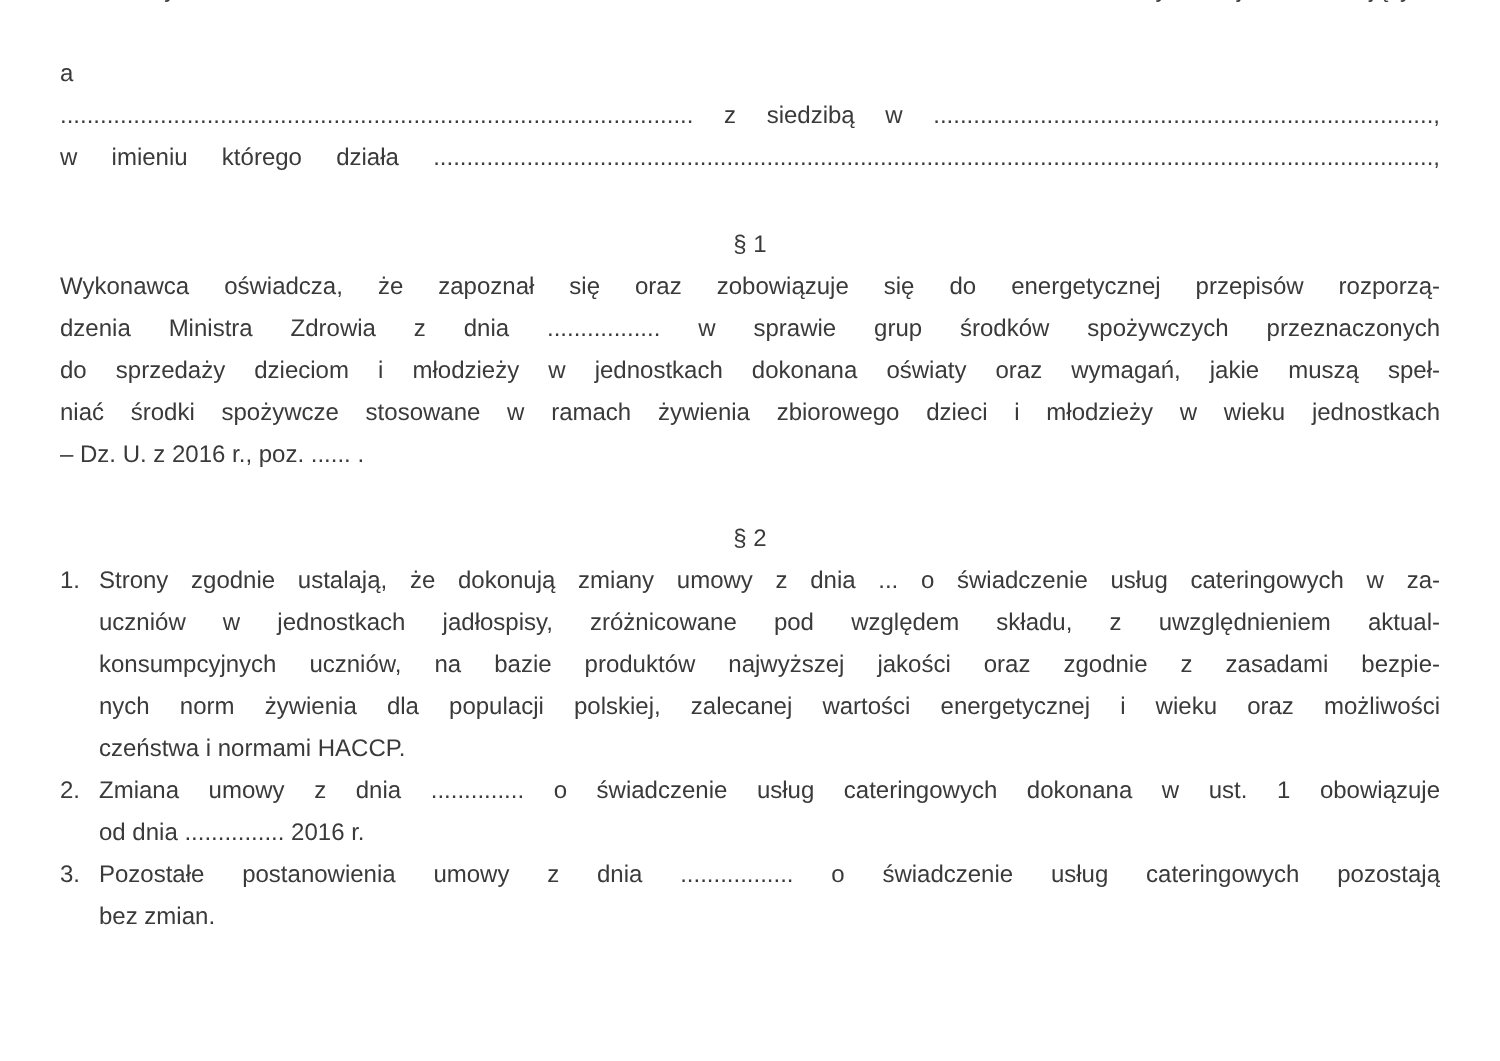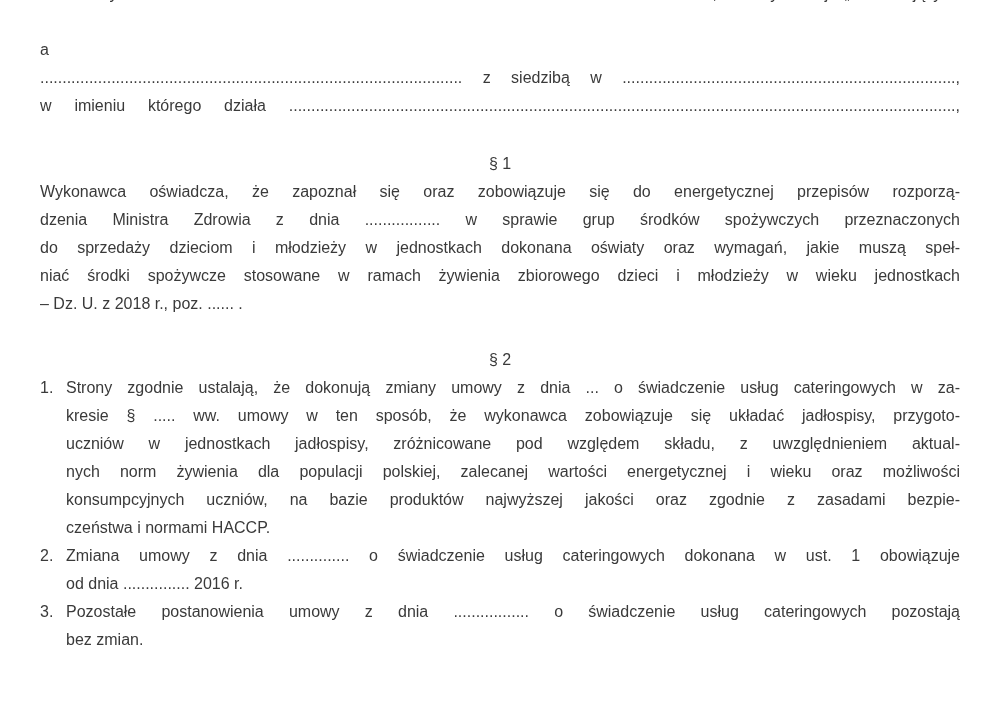--- a/index.html
+++ b/index.html
@@ -65,32 +65,31 @@
 
     <div class="line just">w imieniu którego działa ......................................................................................................................................................,</div>
 
 
     <div class="line center s1head">§ 1</div>
 
     <div class="line just">Wykonawca oświadcza, że zapoznał się oraz zobowiązuje się do energetycznej przepisów rozporzą-</div>
     <div class="line just">dzenia Ministra Zdrowia z dnia ................. w sprawie grup środków spożywczych przeznaczonych</div>
     <div class="line just">do sprzedaży dzieciom i młodzieży w jednostkach dokonana oświaty oraz wymagań, jakie muszą speł-</div>
     <div class="line just">niać środki spożywcze stosowane w ramach żywienia zbiorowego dzieci i młodzieży w wieku jednostkach</div>
-    <div class="line">– Dz. U. z 2018 r., poz. ...... .</div>
+    <div class="line">– Dz. U. z 2016 r., poz. ...... .</div>
 
     <div class="line center s2head">§ 2</div>
 
     <div class="line just numline">
       <span class="marker">1.</span>
       <span>Strony zgodnie ustalają, że dokonują zmiany umowy z dnia ... o świadczenie usług cateringowych w za-</span>
     </div>
-    <div class="line just cont">kresie § ..... ww. umowy w ten sposób, że wykonawca zobowiązuje się układać jadłospisy, przygoto-</div>
     <div class="line just cont">uczniów w jednostkach jadłospisy, zróżnicowane pod względem składu, z uwzględnieniem aktual-</div>
+    <div class="line just cont">konsumpcyjnych uczniów, na bazie produktów najwyższej jakości oraz zgodnie z zasadami bezpie-</div>
     <div class="line just cont">nych norm żywienia dla populacji polskiej, zalecanej wartości energetycznej i wieku oraz możliwości</div>
-    <div class="line just cont">konsumpcyjnych uczniów, na bazie produktów najwyższej jakości oraz zgodnie z zasadami bezpie-</div>
     <div class="line cont">czeństwa i normami HACCP.</div>
 
     <div class="line just numline">
       <span class="marker">2.</span>
       <span>Zmiana umowy z dnia .............. o świadczenie usług cateringowych dokonana w ust. 1 obowiązuje</span>
     </div>
     <div class="line cont">od dnia ............... 2016 r.</div>
 
     <div class="line just numline">
       <span class="marker">3.</span>

